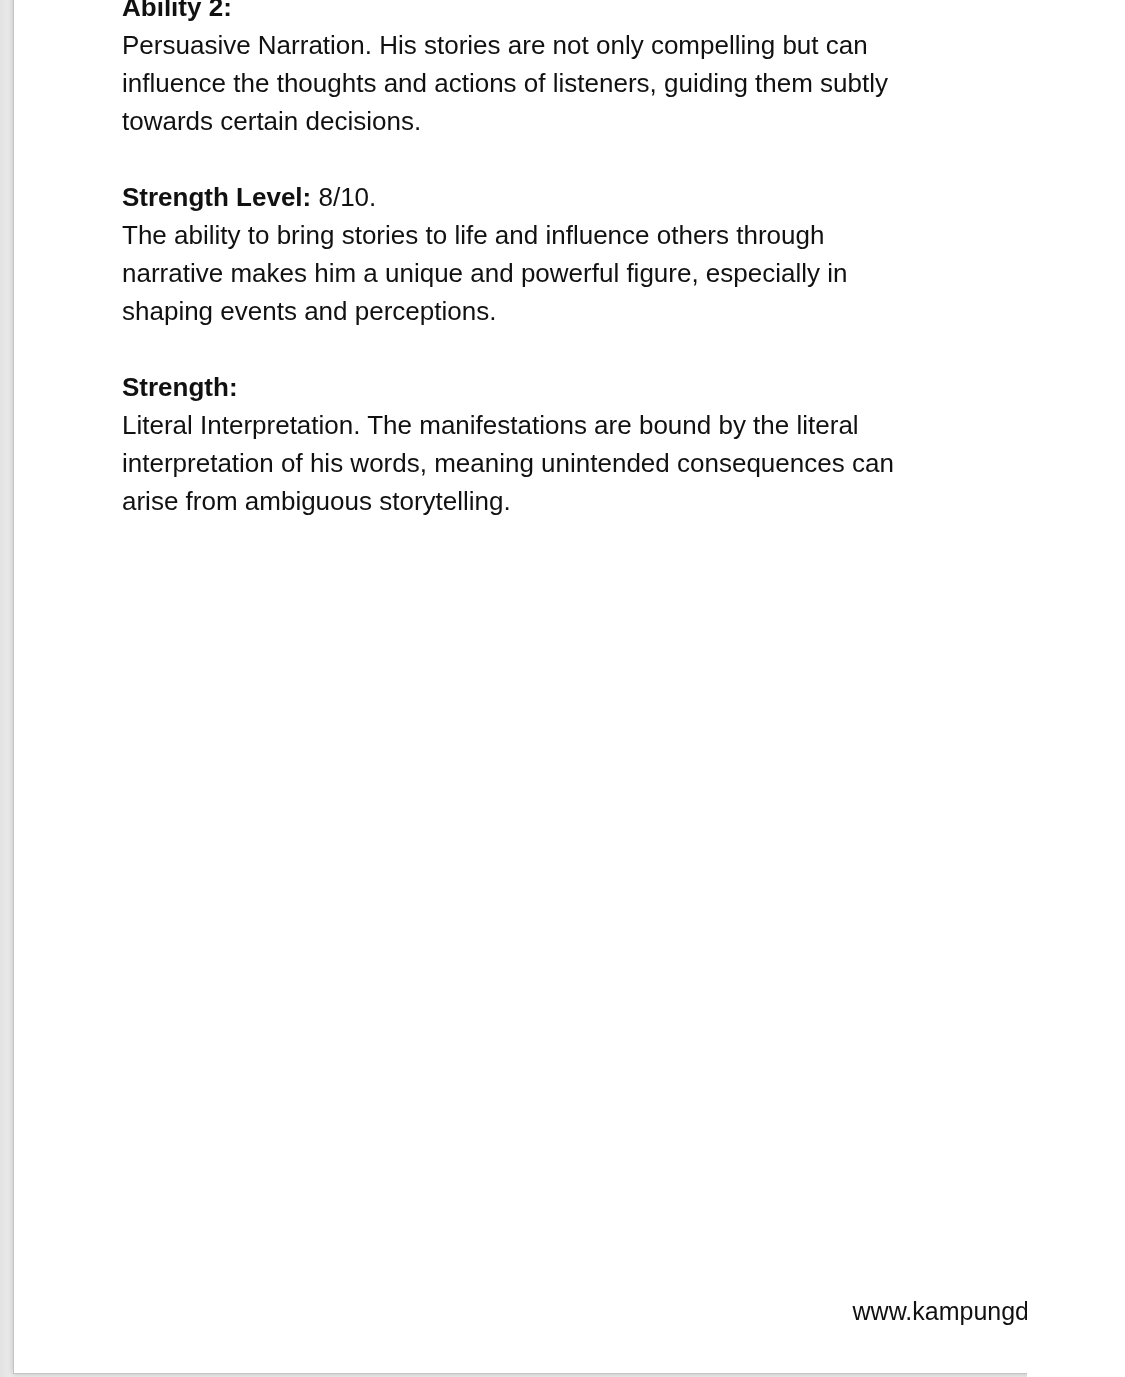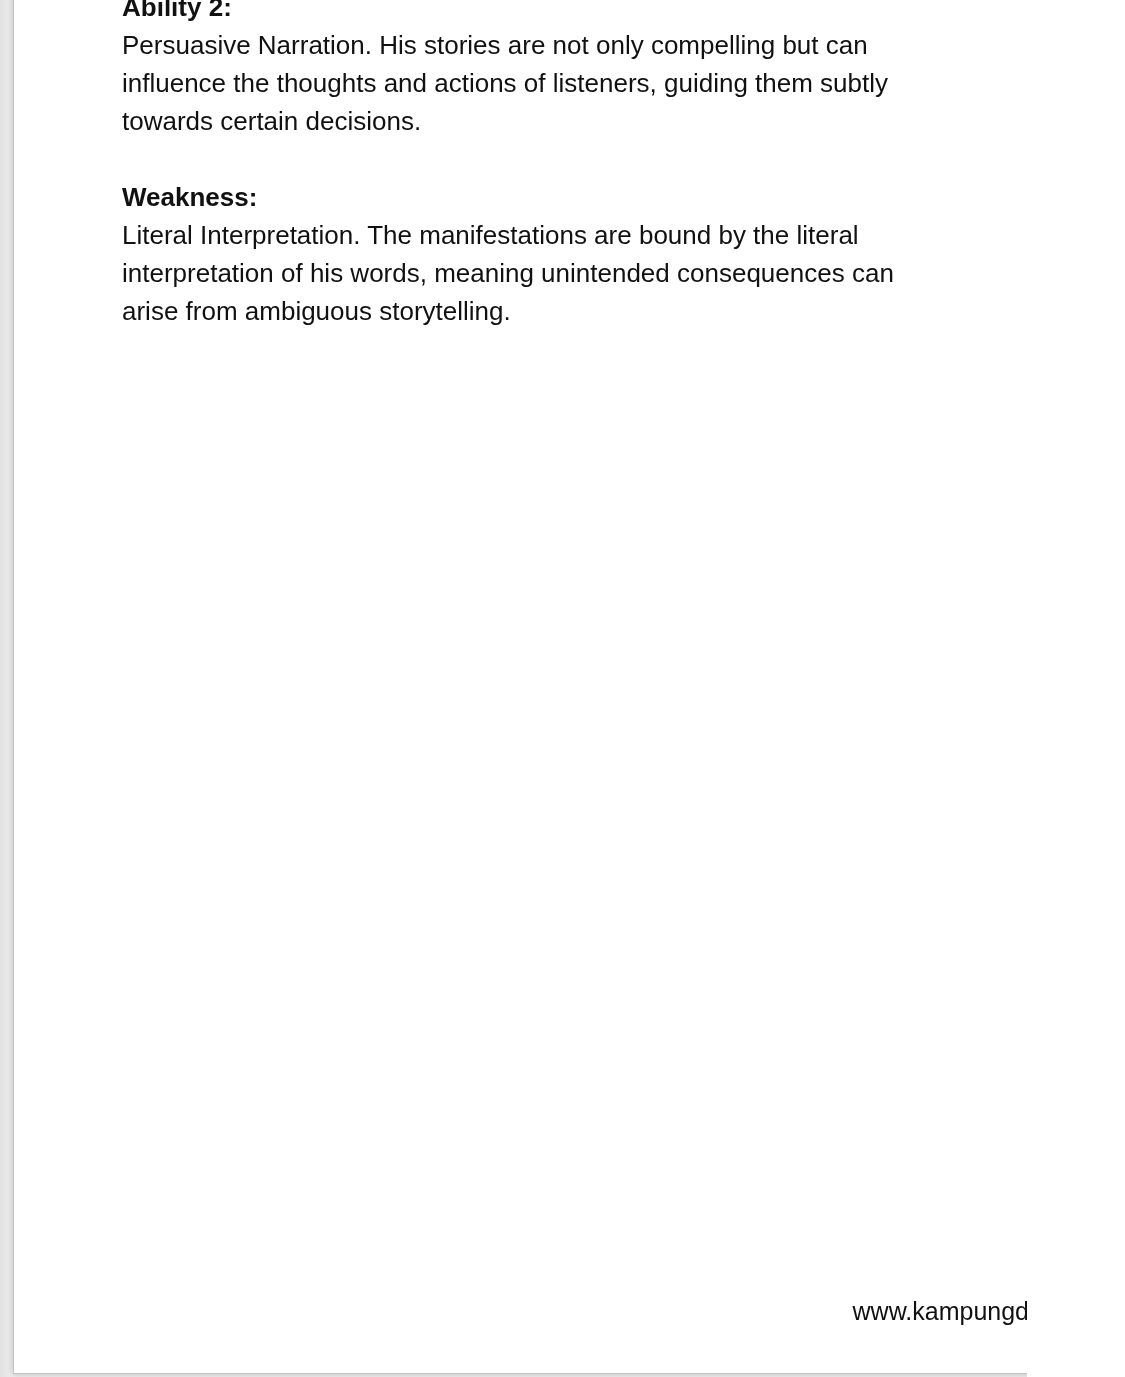--- a/index.html
+++ b/index.html
@@ -41,17 +41,18 @@
     color: #111111;
   }
 </style>
 </head>
 <body>
 
 <div class="viewport">
   <div class="page">
     <div class="content" id="sections-container">
         <p class="section"><strong>Ability 2:</strong><br>Persuasive Narration. His stories are not only compelling but can<br>influence the thoughts and actions of listeners, guiding them subtly<br>towards certain decisions.</p>
-        <p class="section"><strong>Weakness:</strong><br>Literal Interpretation. The manifestations are bound by the literal<br>interpretation of his words, meaning unintended consequences can<br>arise from ambiguous storytelling.</p>
+        <p class="section"><strong>Strength Level:</strong> 8/10.<br>The ability to bring stories to life and influence others through<br>narrative makes him a unique and powerful figure, especially in<br>shaping events and perceptions.</p>
+        <p class="section"><strong>Strength:</strong><br>Literal Interpretation. The manifestations are bound by the literal<br>interpretation of his words, meaning unintended consequences can<br>arise from ambiguous storytelling.</p>
       </div>
     <div class="footer">www.kampungdog.com</div>
   </div>
 </div>
 
 </body></html>

